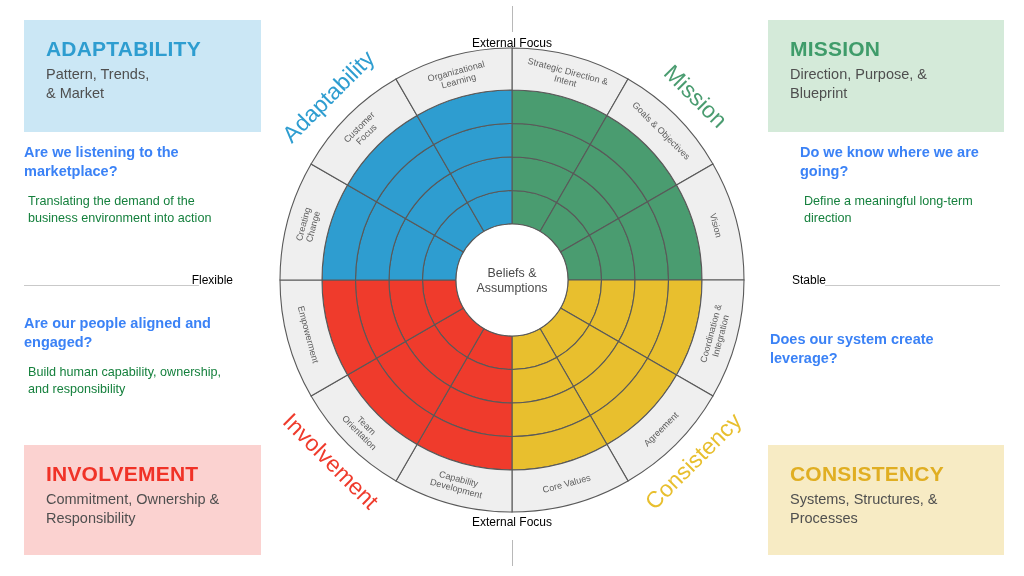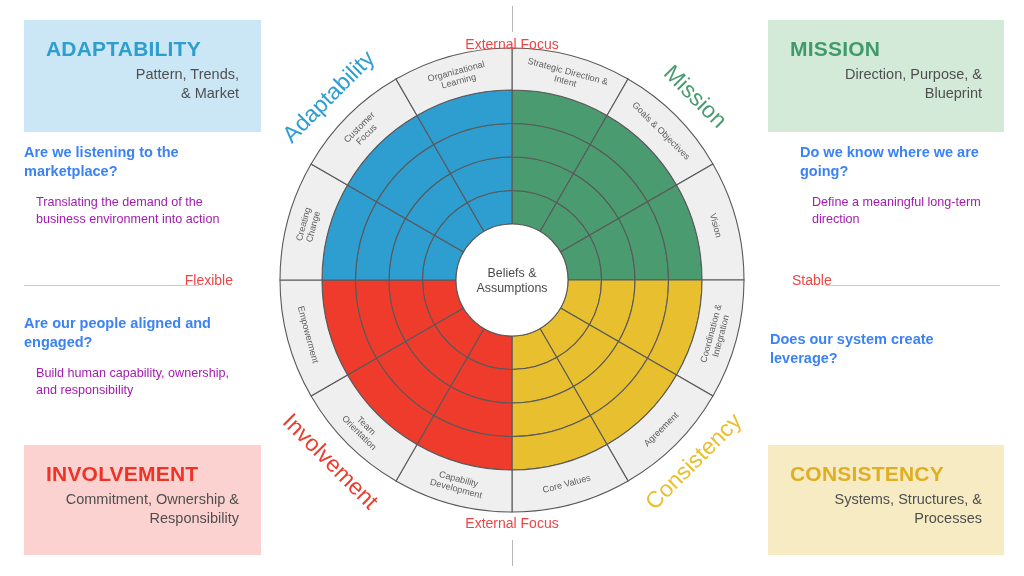--- a/index.html
+++ b/index.html
@@ -11,38 +11,38 @@
     overflow:hidden;
     position:relative;
   }
   #stage{position:relative;width:1024px;height:576px;padding-left:16px;}
   .tile{position:absolute;box-sizing:border-box;padding:18px 22px;}
   .tile .t-title{
     font-size:21px;font-weight:bold;letter-spacing:.2px;line-height:1.05;
     margin:0 0 5px 0;
   }
   .tile .t-sub{
-    font-size:14.5px;line-height:1.32;color:#4f4f4f;font-weight:normal;margin:0;text-align:right;
+    font-size:14.5px;line-height:1.32;color:#4f4f4f;font-weight:normal;margin:0;
   }
 
   .qblock{position:absolute;box-sizing:border-box;}
   .qblock .q-head{
     font-size:14.5px;font-weight:bold;color:#3b82f6;line-height:1.33;margin:0 0 11px 0;
   }
   .qblock .q-body{
-    font-size:12.6px;color:#a21caf;line-height:1.38;margin:12px;
+    font-size:12.6px;color:#15803d;line-height:1.38;margin:4px;
   }
   .align-right{text-align:left;}
 
   .divider{position:absolute;height:1px;background:#c9c9c9;}
 
   
   #wheel{position:absolute;left:180px;top:0px;width:664px;height:576px;}
   .axis-label{
-    position:absolute;font-size:14px;color:#ef4444;white-space:nowrap;
+    position:absolute;font-size:12px;color:#000000;white-space:nowrap;
   }
   .axis-tick{position:absolute;background:#b8b8b8;}
 
   .seg-label{
     font-size:9.1px;fill:#5d5d5d;font-family:"Liberation Sans", sans-serif;
   }
   .center-label{
     font-size:12.4px;fill:#4a4a4a;font-family:"Liberation Sans", sans-serif;
   }
   .quad-name{

